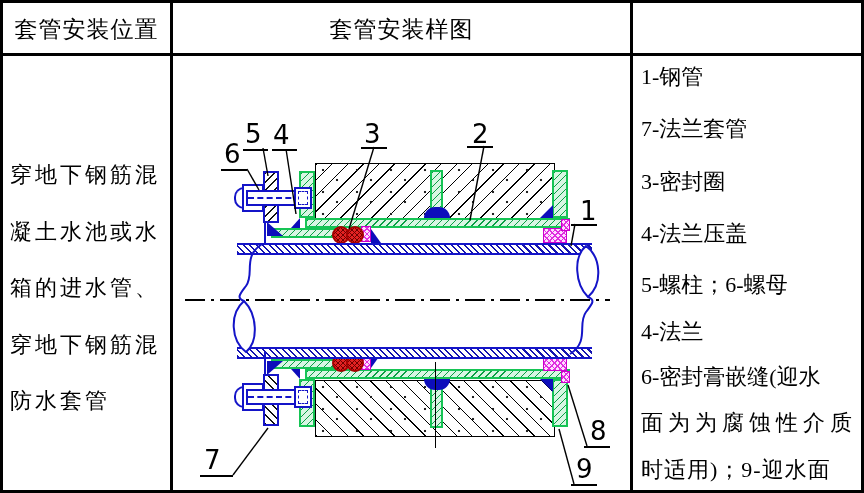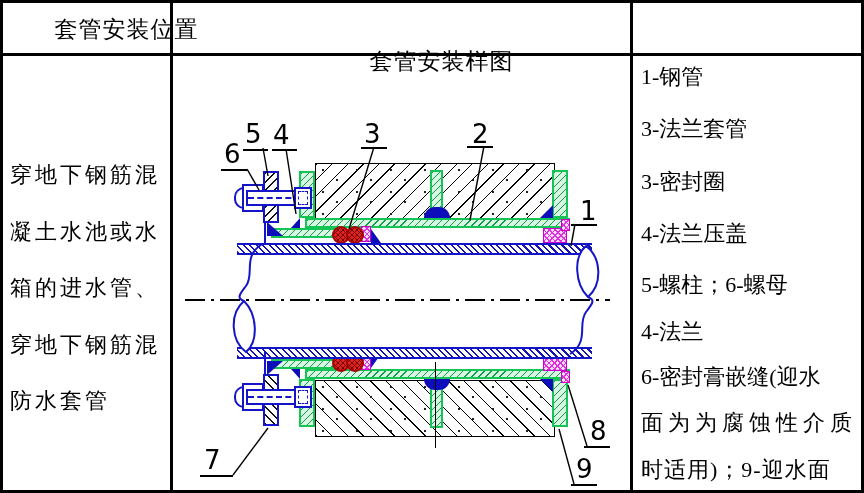--- a/index.html
+++ b/index.html
@@ -3,21 +3,21 @@
 <meta charset="utf-8">
 <style>
   html,body{margin:0;padding:0;background:#888;}
   .page{position:relative;width:864px;height:493px;background:#fff;overflow:hidden;
         font-family:"Liberation Serif","DejaVu Serif",serif;color:#000;}
   .abs{position:absolute;}
   
   .frame{left:0;top:0;width:858px;height:487px;border:3px solid #000;}
   .vline{top:0;width:3px;height:493px;background:#000;}
   .hline{left:0;top:53px;width:864px;height:3px;background:#000;}
-  .hdr{top:14px;font-size:23px;letter-spacing:1px;white-space:nowrap;text-align:center;padding-left:40px;}
+  .hdr{top:14px;font-size:23px;letter-spacing:1px;white-space:nowrap;text-align:center;}
   .poslines div{position:absolute;left:10px;font-size:22px;letter-spacing:3px;white-space:nowrap;}
   .legend div{position:absolute;left:641px;font-size:22px;white-space:nowrap;}
   .dtitle{left:180px;top:76px;font-size:22px;white-space:nowrap;}
   
   .wall{border:1px solid #000;background-color:#fff;}
   .wall.up{background-image:
       radial-gradient(circle at 7px 6px,#222 1px,transparent 1.6px),
       radial-gradient(circle at 21px 16px,#222 1px,transparent 1.6px),
       repeating-linear-gradient(135deg,#000 0 1px,transparent 1px 11px);
       background-size:34px 22px,34px 22px,auto;}
@@ -55,33 +55,33 @@
 <body>
 
 <div class="page">
 
   <div class="abs frame"></div>
   <div class="abs vline" style="left:170px;"></div>
   <div class="abs vline" style="left:630px;"></div>
   <div class="abs hline"></div>
 
   <div class="abs hdr" style="left:3px;width:167px;">套管安装位置</div>
-  <div class="abs hdr" style="left:173px;width:457px;margin-top:32px;">套管安装样图</div>
+  <div class="abs hdr" style="left:173px;width:457px;">套管安装样图</div>
 
   <div class="poslines">
     <div style="top:160px;">穿地下钢筋混</div>
     <div style="top:217px;font-family:Liberation Serif, serif;">凝土水池或水</div>
     <div style="top:273px;">箱的进水管、</div>
     <div style="top:330px;">穿地下钢筋混</div>
     <div style="top:386px;">防水套管</div>
   </div>
 
   <div class="legend">
     <div style="top:62px;">1-钢管</div>
-    <div style="top:114px;">3-法兰套管</div>
+    <div style="top:114px;">7-法兰套管</div>
     <div style="top:167px;">3-密封圈</div>
     <div style="top:219px;">4-法兰压盖</div>
     <div style="top:270px;">5-螺柱；6-螺母</div>
     <div style="top:317px;">4-法兰</div>
     <div style="top:362px;">6-密封膏嵌缝(迎水</div>
     <div style="top:408px;letter-spacing:5px;">面为为腐蚀性介质</div>
     <div style="top:455px;letter-spacing:1px;">时适用)；9-迎水面</div>
   </div>
 
 

